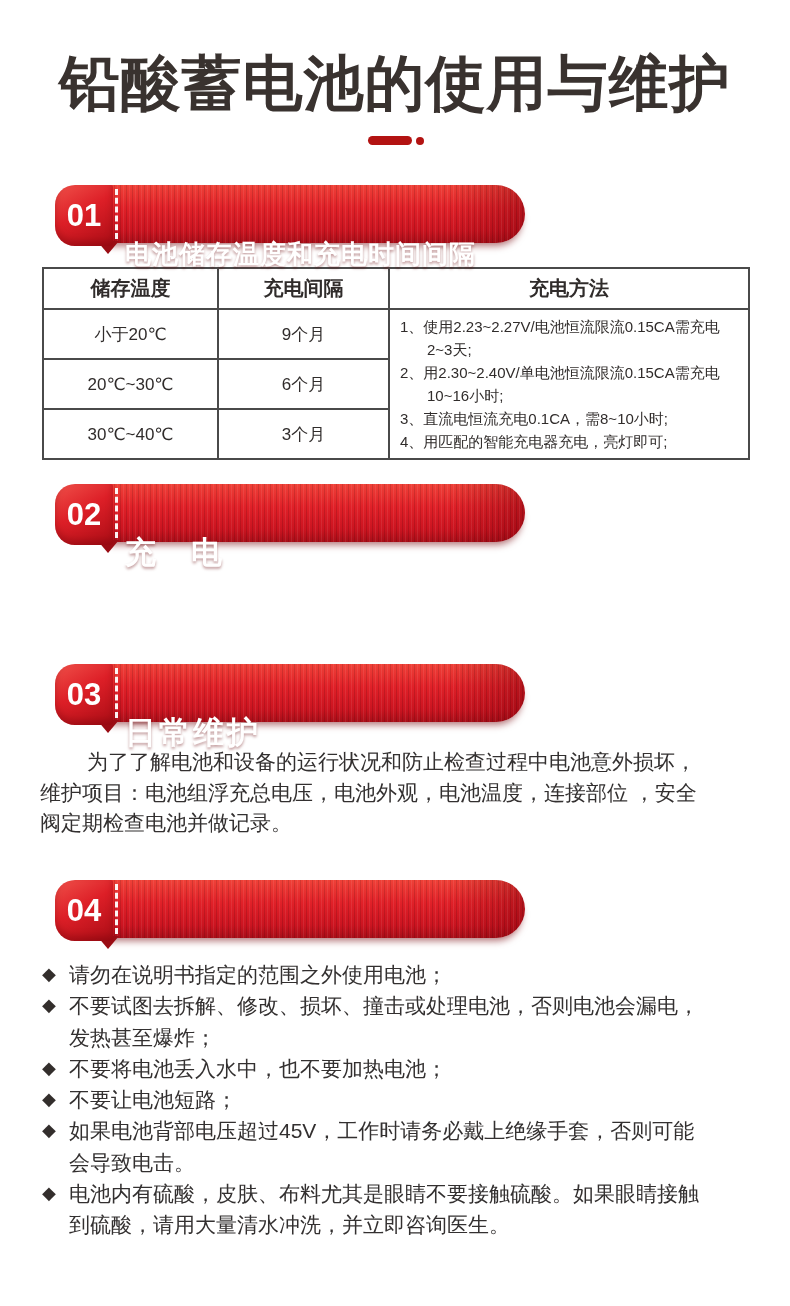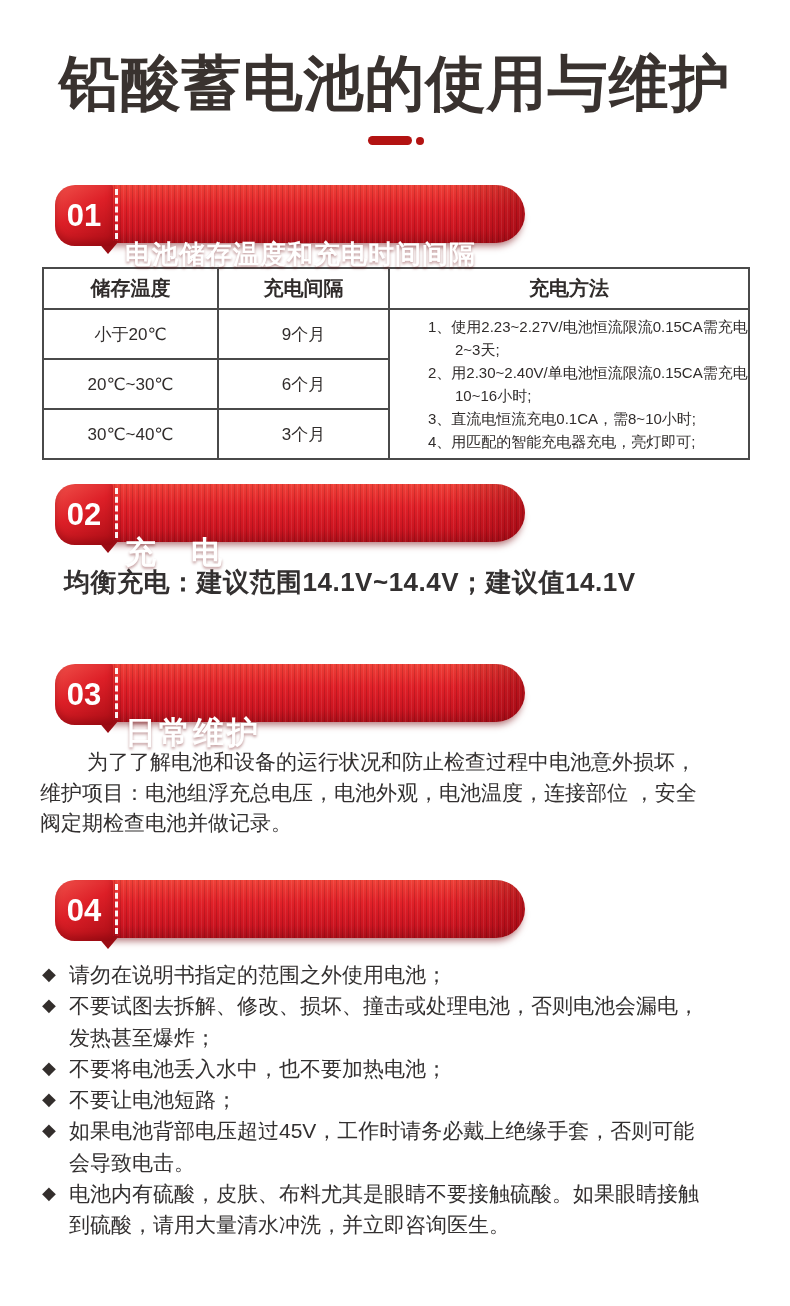--- a/index.html
+++ b/index.html
@@ -41,21 +41,21 @@
   }
   
   table.storage{
     position:absolute;left:42px;top:267px;width:706px;border-collapse:collapse;table-layout:fixed;
     border:2px solid #4a4a4a;
   }
   table.storage th,table.storage td{border:2px solid #4a4a4a;}
   table.storage th{height:39px;font-size:20px;font-weight:bold;color:#302c2b;text-align:center;padding:0;}
   td.cell-center{height:41px;font-size:17px;font-weight:400;color:#302c2b;text-align:center;padding:0;}
   td.methods{vertical-align:middle;padding:5px 6px 5px 10px;font-size:15px;line-height:23px;color:#302c2b;}
-  .m-line{white-space:nowrap;margin-left:28px;}
+  .m-line{white-space:nowrap;}
   .m-line.cont{padding-left:27px;}
   
   .charging{position:absolute;left:64px;top:563px;font-size:26px;font-weight:600;line-height:38px;color:#333030;letter-spacing:0.5px;white-space:nowrap;}
   
   .maintenance{position:absolute;left:40px;top:747px;width:716px;font-size:21px;line-height:30.5px;color:#333030;}
   .maintenance .indent{text-indent:47px;}
   
   .notices{position:absolute;left:42px;top:959px;width:724px;font-size:21px;line-height:31.3px;color:#333030;}
   .notice{position:relative;padding-left:27px;}
   .notice .diamond{position:absolute;left:0;top:0;font-size:18px;line-height:31.3px;color:#332e2c;}
@@ -115,21 +115,20 @@
 
   <div class="ribbon" style="top:484px">
     <div class="bar"></div>
     <div class="tail"></div>
     <div class="num">02</div>
     <div class="seam"></div>
     <div class="label" style="font-size:31px;letter-spacing:2px">充　电</div>
   </div>
 
   <div class="charging">
-    <div>均衡充电：建议范围14.1V~14.4V；建议值14.1V</div>
   </div>
 
   <div class="ribbon" style="top:664px">
     <div class="bar"></div>
     <div class="tail"></div>
     <div class="num">03</div>
     <div class="seam"></div>
     <div class="label" style="font-size:31px;letter-spacing:3px">日常维护</div>
   </div>
 

